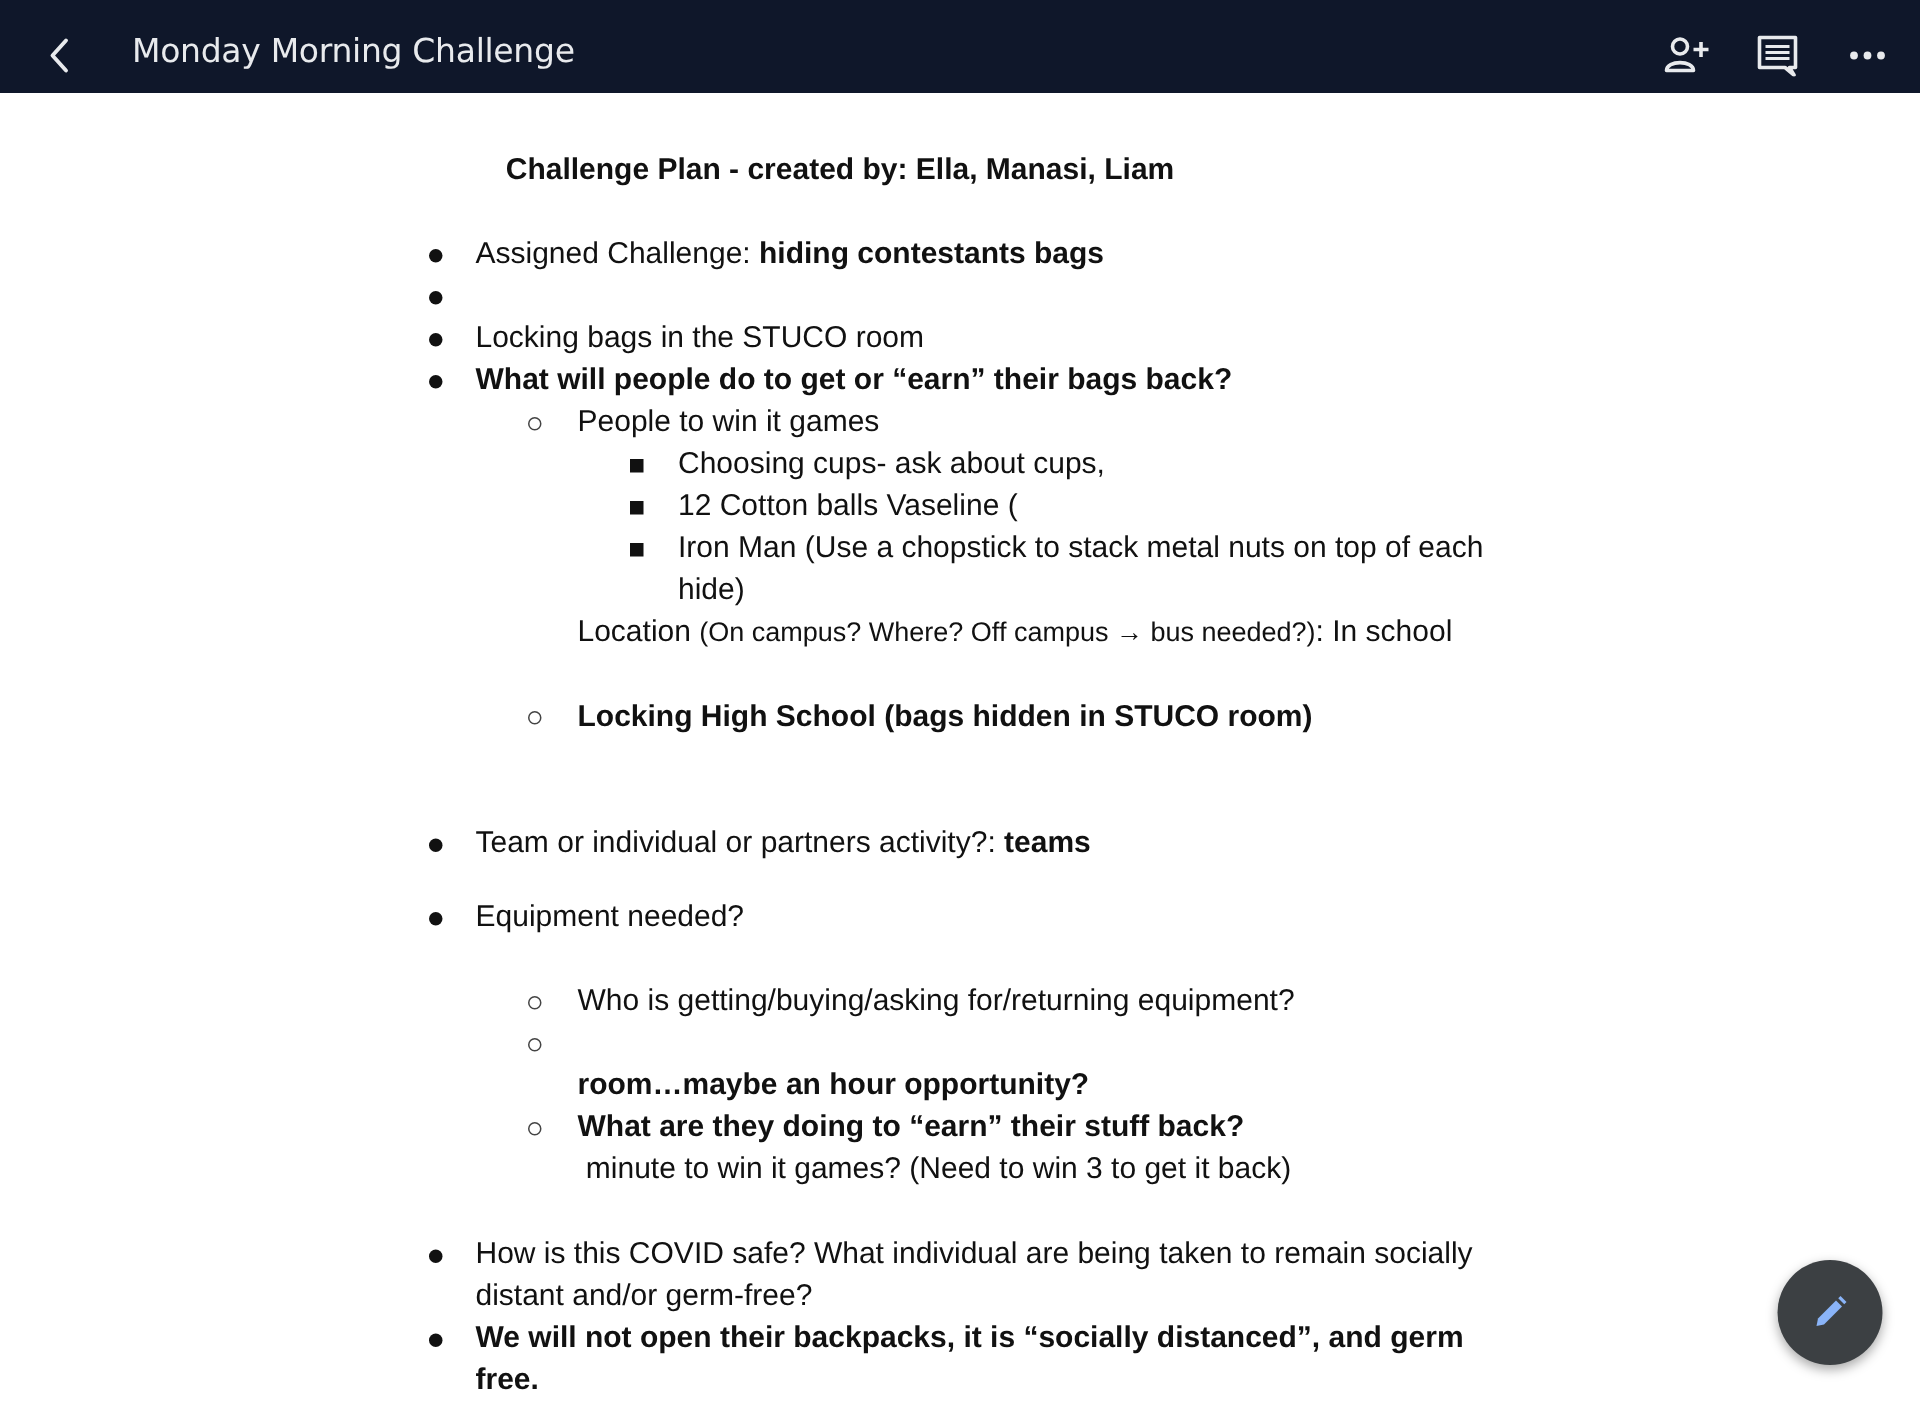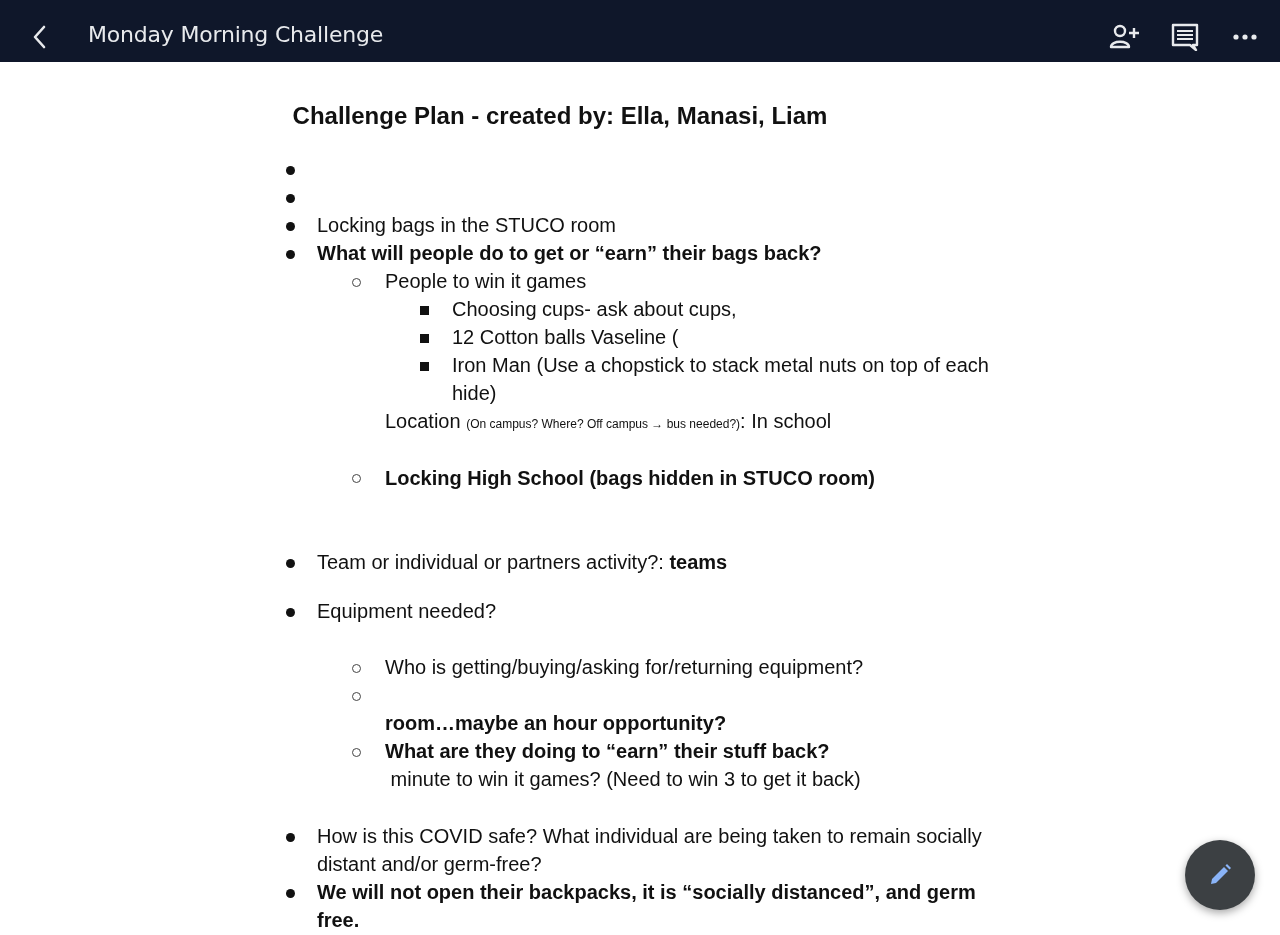--- a/index.html
+++ b/index.html
@@ -3,28 +3,28 @@
 <meta charset="utf-8">
 <style>
   html, body { margin:0; padding:0; }
   body { width:1280px; height:935px; overflow:hidden; background:#ffffff; font-family:"Liberation Sans", sans-serif; color:#111; position:relative; }
   .topbar { position:absolute; left:0; top:0; width:1280px; height:62px; background:#0f172a; color:#e8eaed; }
   .back { position:absolute; left:22px; top:20px; width:34px; height:34px; display:flex; align-items:center; justify-content:center; cursor:pointer; }
   .title { position:absolute; left:88px; top:22px; font-size:22px; font-family:"DejaVu Sans", sans-serif; color:#e8eaed; letter-spacing:-0.2px; }
   .actions { position:absolute; right:16px; top:18px; display:flex; gap:22px; }
   .act { width:38px; height:38px; display:flex; align-items:center; justify-content:center; cursor:pointer; }
   .doc { position:absolute; left:0; top:75px; width:1280px; height:860px; }
-  .doc-title { position:absolute; top:27px; left:0; width:1120px; text-align:center; font-weight:bold; font-size:24px; }
+  .doc-title { position:absolute; top:27px; left:0; width:1120px; text-align:center; font-weight:bold; font-size:20px; }
   .line { position:absolute; font-size:20px; line-height:28px; white-space:nowrap; }
   .b { font-weight:bold; }
   .bul { position:absolute; font-size:16px; }
   .dot { width:9px; height:9px; border-radius:50%; background:#111; }
   .circ { width:7px; height:7px; border-radius:50%; border:1.2px solid #444; }
   .sq { width:9px; height:9px; background:#111; }
-  .small { font-size:12px;margin-top:31px; }
+  .small { font-size:18px;margin-top:31px; }
   .fab { position:absolute; left:1185px; top:840px; width:70px; height:70px; border-radius:50%; background:#3c4043; box-shadow:0 3px 8px rgba(0,0,0,0.35); display:flex; align-items:center; justify-content:center; cursor:pointer; }
 </style>
 </head>
 <body>
 
 <div class="topbar">
   <div class="back">
     <svg width="14" height="24" viewBox="0 0 14 24">
         <path d="M12 2 L3 12 L12 22" stroke="#e8eaed" stroke-width="2.6" fill="none" stroke-linecap="round" stroke-linejoin="round"></path>
       </svg>
@@ -51,20 +51,21 @@
           <circle cx="21" cy="4" r="2.6" fill="#e8eaed"></circle>
         </svg>
     </div>
   </div>
 </div>
 
 <div class="doc">
   <div class="doc-title">Challenge Plan - created by: Ella, Manasi, Liam</div>
 
   <div class="bul dot" style="left:286px;top:91px"></div>
+  <div class="line" style="left:317px;top:80px"><span>Assigned Challenge: </span><span class="b">hiding contestants bags</span></div>
 
   <div class="bul dot" style="left:286px;top:119px"></div>
 
   <div class="bul dot" style="left:286px;top:147px"></div>
   <div class="line" style="left:317px;top:136px">Locking bags in the STUCO room</div>
 
   <div class="bul dot" style="left:286px;top:175px"></div>
   <div class="line b" style="left:317px;top:164px">What will people do to get or “earn” their bags back?</div>
 
   <div class="bul circ" style="left:352px;top:203px"></div>

